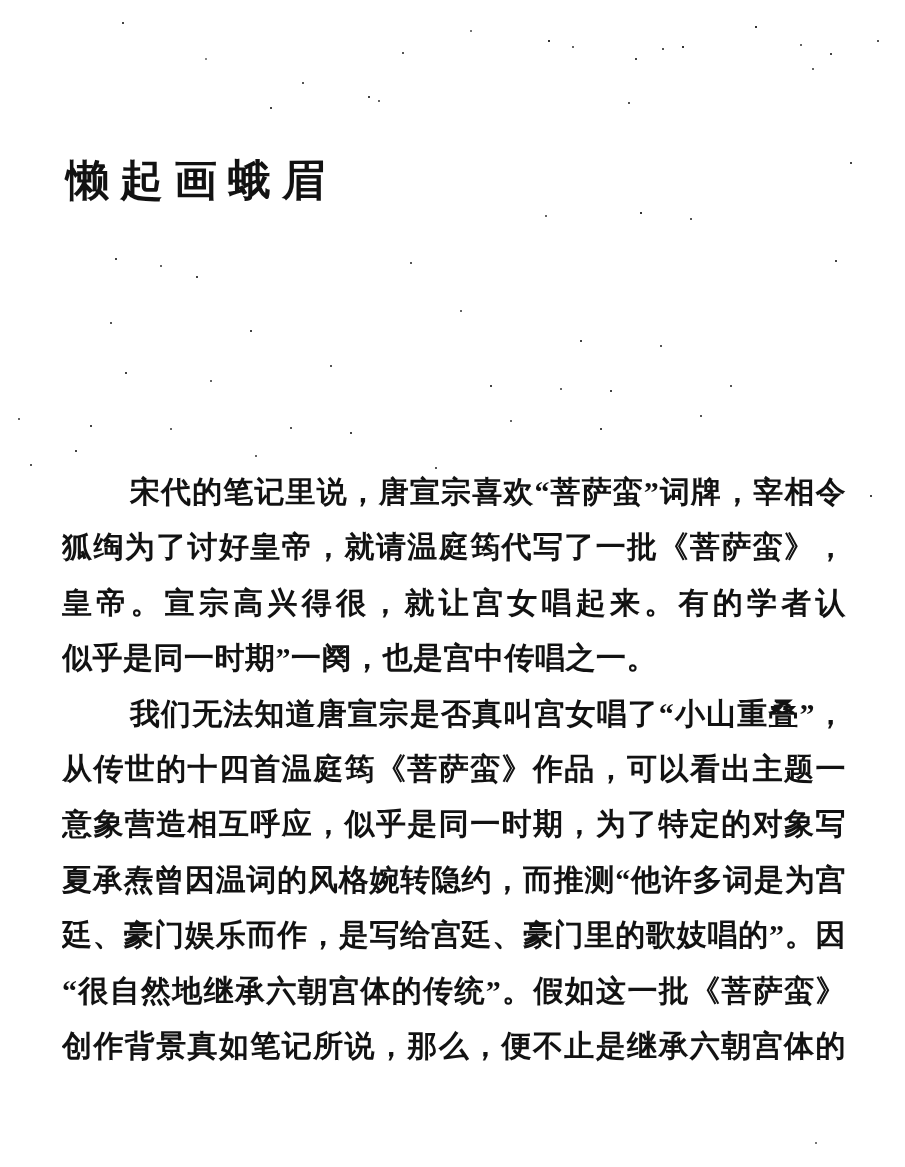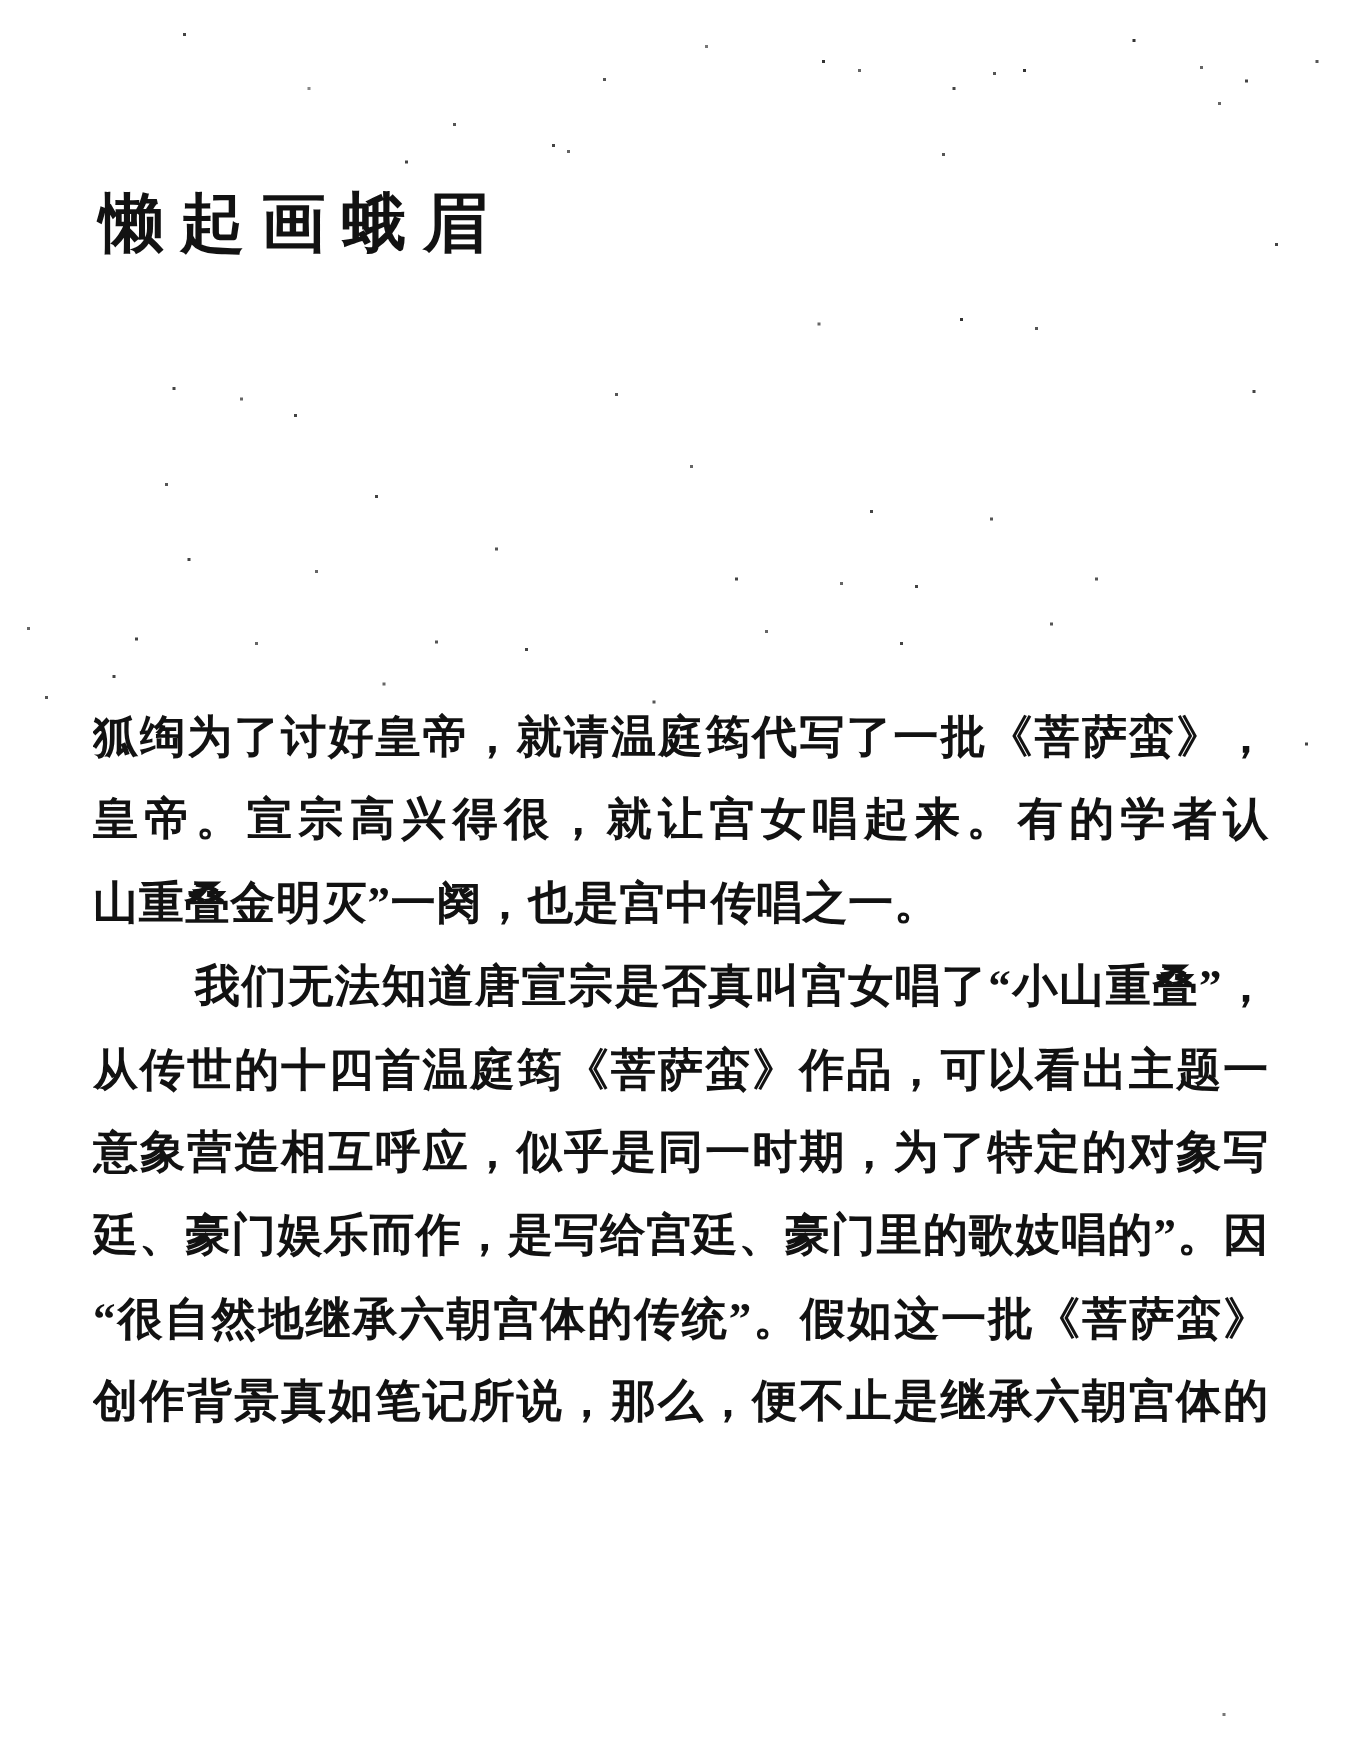--- a/index.html
+++ b/index.html
@@ -15,21 +15,21 @@
     font-family: "Liberation Serif", "DejaVu Serif", serif;
     overflow: hidden;
   }
   .page {
     position: absolute;
     inset: 0;
   }
   .chapter-title {
     position: absolute;
     left: 66px;
-    top: 120px;
+    top: 152px;
     margin: 0;
     font-size: 43px;
     font-weight: 700;
     letter-spacing: 11px;
     white-space: nowrap;
     color: var(--ink, #121212);
   }
   .textblock {
     position: absolute;
     left: 62px;
@@ -84,25 +84,27 @@
 <body>
 
 <div class="page">
 
   <div class="scan-noise"></div>
 
   <h1 class="chapter-title">懒起画蛾眉</h1>
 
   <div class="textblock">
 
+    <div class="line indent">宋代的笔记里说，唐宣宗喜欢“菩萨蛮”词牌，宰相令</div>
     <div class="line">狐绹为了讨好皇帝，就请温庭筠代写了一批《菩萨蛮》，献给</div>
     <div class="line">皇帝。宣宗高兴得很，就让宫女唱起来。有的学者认为，“小</div>
-    <div class="line para-end">山重叠金明灭”一阕，也是宫中传唱之一。</div>
+    <div class="line para-end">似乎是同一时期”一阕，也是宫中传唱之一。</div>
 
     <div class="line indent">我们无法知道唐宣宗是否真叫宫女唱了“小山重叠”，但</div>
     <div class="line">从传世的十四首温庭筠《菩萨蛮》作品，可以看出主题一致，</div>
     <div class="line">意象营造相互呼应，似乎是同一时期，为了特定的对象写的。</div>
+    <div class="line">夏承焘曾因温词的风格婉转隐约，而推测“他许多词是为宫</div>
     <div class="line">廷、豪门娱乐而作，是写给宫廷、豪门里的歌妓唱的”。因此，</div>
     <div class="line">“很自然地继承六朝宫体的传统”。假如这一批《菩萨蛮》的</div>
     <div class="line">创作背景真如笔记所说，那么，便不止是继承六朝宫体的传</div>
   </div>
 
 </div>
 
 </body></html>

